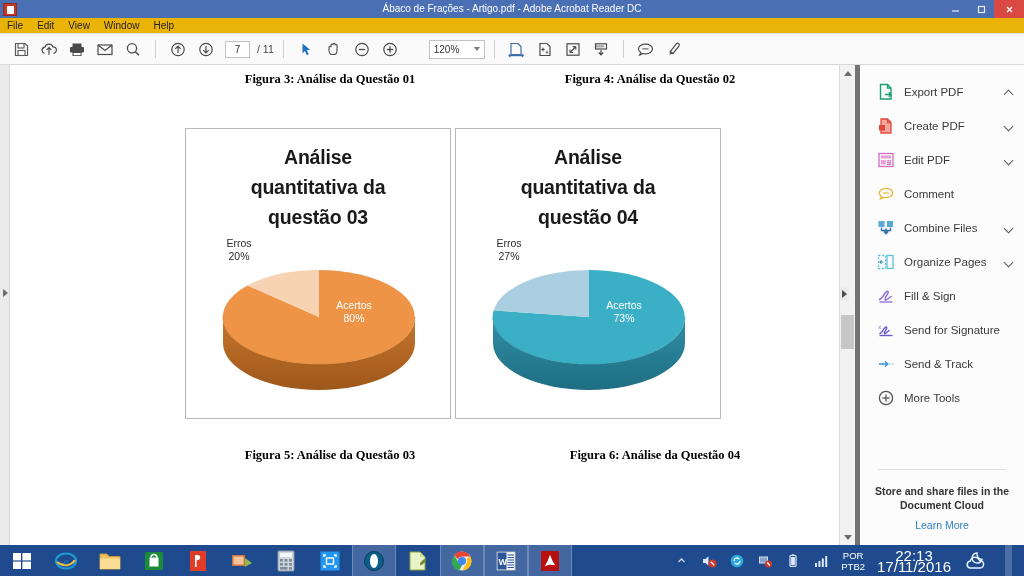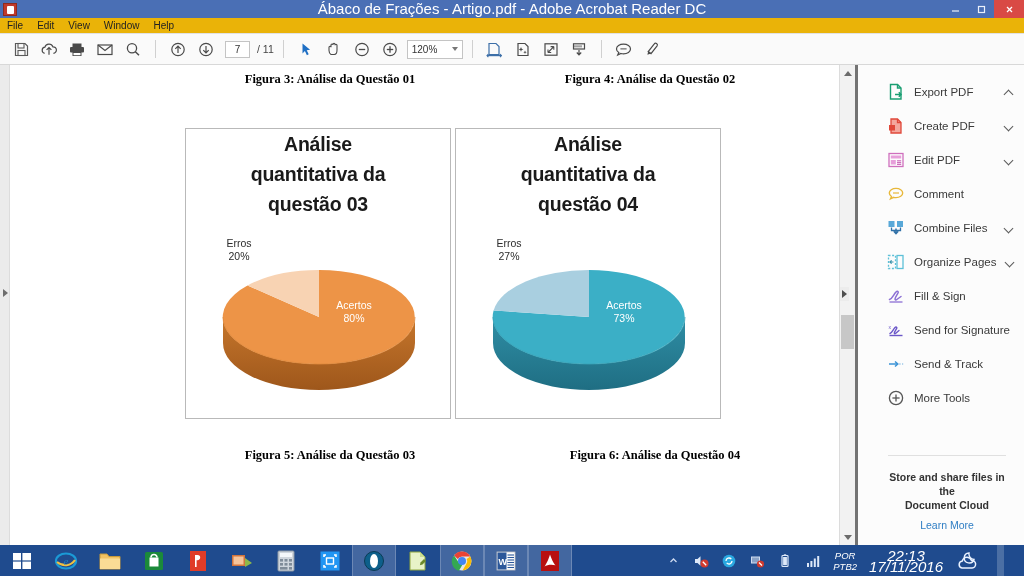--- a/index.html
+++ b/index.html
@@ -18,21 +18,21 @@
   .titlebar-icon {
     width: 14px; height: 13px; margin-left: 3px; background: #c0392b;
     border: 1px solid #8e2a1e; position: relative; flex: 0 0 auto;
   }
   .titlebar-icon::after {
     content: ""; position: absolute; left: 3px; top: 2px; width: 7px; height: 8px;
     background: #fff; border-radius: 1px;
   }
   .titlebar-title {
     position: absolute; left: 0; right: 0; text-align: center;
-    font-size: 15px; color: #fff; line-height: 18px; pointer-events: none;
+    font-size: 10px; color: #fff; line-height: 18px; pointer-events: none;
   }
   .winbtns { margin-left: auto; display: flex; height: 18px; }
   .winbtn {
     width: 26px; height: 18px; display: flex; align-items: center; justify-content: center;
     color: #e8eefb; font-size: 11px; line-height: 1;
   }
   .winbtn.close { background: #d94a45; color: #fff; width: 30px; }
   .winbtn svg { display: block; }
 
   
@@ -77,21 +77,21 @@
   }
   .tb { width: 26px; height: 26px; display: flex; align-items: center; justify-content: center; }
   .tb svg { display: block; }
   .tb-sep { width: 1px; height: 18px; background: #d0d0d0; margin: 0 7px; }
   .pagebox {
     width: 25px; height: 17px; border: 1px solid #c4c4c4; background: #fff;
     font-size: 10px; color: #333; text-align: center; line-height: 15px; margin-left: 4px;
   }
   .pagetotal { font-size: 10.5px; color: #444; margin-left: 5px; }
   .zoombox {
-    margin-left: 2px; width: 56px; height: 19px; border: 1px solid #c4c4c4; background: #fff;
+    margin-left: 24px; width: 56px; height: 19px; border: 1px solid #c4c4c4; background: #fff;
     display: flex; align-items: center; justify-content: space-between; padding: 0 4px;
   }
   .zoomval { font-size: 10px; color: #333; }
   .caret { width: 0; height: 0; border-left: 3.5px solid transparent; border-right: 3.5px solid transparent; border-top: 4px solid #777; }
 
   
   .body-area { flex: 1; display: flex; position: relative; background: #e6e6e6; overflow: hidden; }
 
   .left-rail {
     width: 10px; background: #ebebeb; border-right: 1px solid #dcdcdc; position: relative; flex: 0 0 10px;
@@ -119,21 +119,21 @@
     color: #000; text-align: center;
   }
   .cap-top-1 { width: 300px; margin-left: 170px; }
   .cap-top-2 { width: 300px; margin-left: 20px; }
   .cap-bot-1 { width: 300px; margin-left: 170px; }
   .cap-bot-2 { width: 300px; margin-left: 25px; }
 
   .charts-row { display: flex; margin-top: 41px; padding-left: 175px; gap: 4px; }
   .chart-box {
     width: 266px; height: 291px; border: 1px solid #b9b9b9; background: #fff;
-    position: relative; 
+    position: relative; padding-top: 13px;
   }
   .chart-title {
     font-size: 19.5px; font-weight: bold; color: #1a1a1a; text-align: center;
     line-height: 30px; letter-spacing: -0.2px;
   }
   .chart-canvas { position: absolute; left: 0; top: 100px; width: 100%; height: 190px; }
   .slice-label {
     position: absolute; font-size: 10.5px; color: #2b2b2b; text-align: center; line-height: 13px;
   }
   .label-erros { left: 22px; top: 8px; width: 62px; }
@@ -161,22 +161,22 @@
     background: #ececec; display: flex; align-items: center; justify-content: center; z-index: 5;
   }
   .panel-toggle::after {
     content: ""; width: 0; height: 0;
     border-top: 4px solid transparent; border-bottom: 4px solid transparent;
     border-left: 5px solid #4d4d4d;
   }
 
   
   .rsidebar {
-    width: 169px; background: #fcfcfc; border-left: 3px solid #737373;
-    display: flex; flex-direction: column; padding-top: 10px; flex: 0 0 169px; padding-left: 12px;
+    width: 169px; background: #fcfcfc; border-left: 5px solid #737373;
+    display: flex; flex-direction: column; padding-top: 10px; flex: 0 0 169px;
   }
   .rs-item {
     height: 34px; display: flex; align-items: center; padding: 0 10px 0 16px; gap: 9px;
   }
   .rs-icon { width: 19px; height: 19px; flex: 0 0 19px; display: flex; align-items: center; justify-content: center; }
   .rs-icon svg { display: block; }
   .rs-label { font-size: 11.5px; color: #3a3a3a; white-space: nowrap; }
   .rs-chev { margin-left: auto; width: 10px; height: 10px; position: relative; }
   .rs-chev::after {
     content: ""; position: absolute; left: 1px; top: 2px; width: 6px; height: 6px;
@@ -198,21 +198,21 @@
     height: 31px; background: #1f4b8e; display: flex; align-items: center; flex: 0 0 31px;
     position: relative;
   }
   .start-btn { width: 44px; height: 31px; display: flex; align-items: center; justify-content: center; }
   .tb-icons { display: flex; align-items: center; gap: 0px; height: 31px; }
   .tbi {
     width: 44px; height: 31px; display: flex; align-items: center; justify-content: center;
     position: relative;
   }
   .tbi.active { background: rgba(255,255,255,0.16); border-left: 1px solid rgba(255,255,255,0.22); border-right: 1px solid rgba(255,255,255,0.22); }
-  .tray { margin-left: auto; display: flex; align-items: center; gap: 12px; padding-right: 20px; height: 31px; font-style: italic; }
+  .tray { margin-left: auto; display: flex; align-items: center; gap: 12px; padding-right: 12px; height: 31px; }
   .tray-ico { width: 16px; height: 16px; display: flex; align-items: center; justify-content: center; }
   .tray-lang { font-size: 9.5px; color: #fff; line-height: 11px; text-align: center; }
   .tray-clock { font-size: 15px; color: #fff; line-height: 11px; text-align: center; }
   .showdesk { width: 7px; height: 31px; background: rgba(255,255,255,0.20); margin-left: 4px; }
 </style>
 </head>
 <body>
 
 <div class="app">
 

